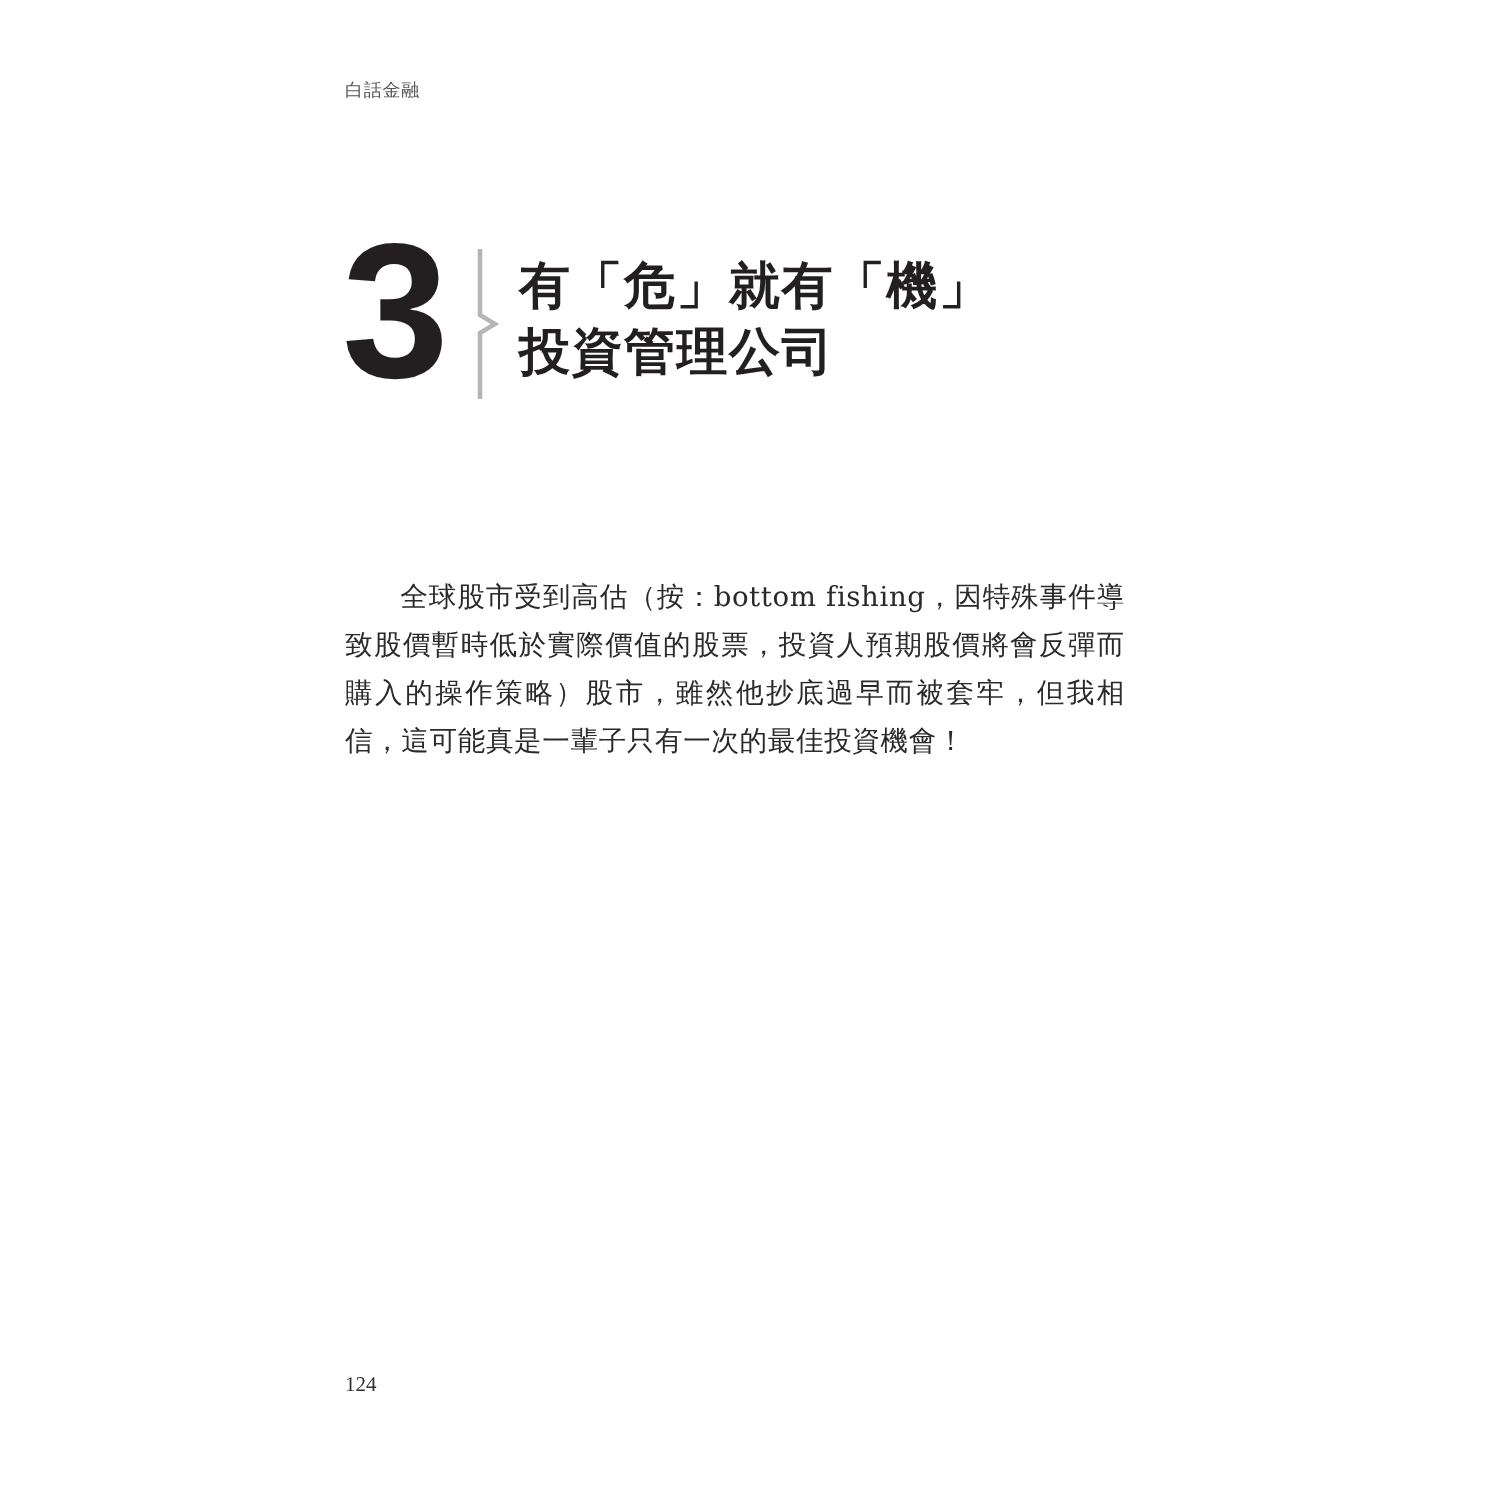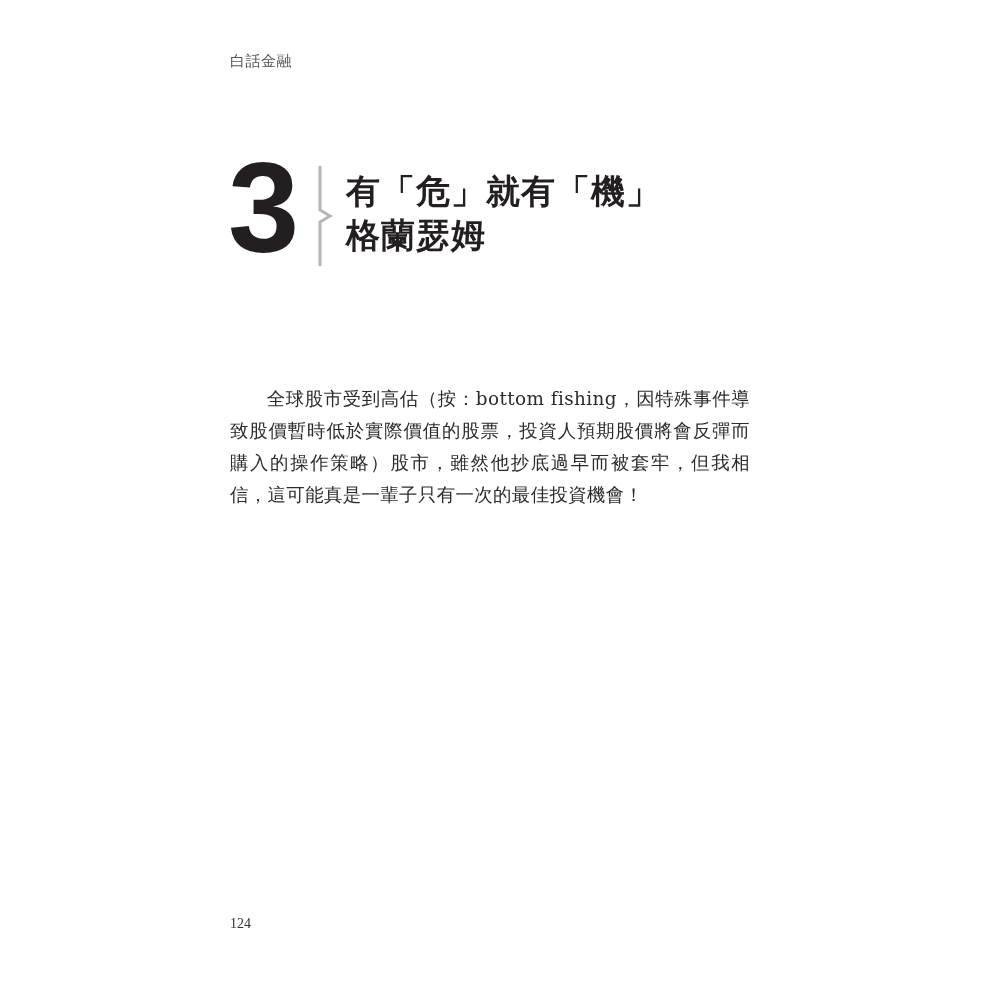--- a/index.html
+++ b/index.html
@@ -1,19 +1,19 @@
 <!DOCTYPE html>
 <html><head>
 <meta charset="utf-8">
 <style>
   html, body { margin:0; padding:0; background:#ffffff; }
   body { width:1000px; height:1000px; position:relative; overflow:hidden;
          font-family:"DejaVu Serif", "Liberation Serif", serif; color:#222; }
   .running-head { position:absolute; left:230px; top:52px; font-family:"DejaVu Sans", "Liberation Sans", sans-serif;
-                  font-size:15px; color:#555; letter-spacing:0.5px; }
+                  font-size:12px; color:#555; letter-spacing:0.5px; }
   .chapter { position:absolute; left:228px; top:158px; width:500px; height:110px; }
   .chapter-number { position:absolute; left:0; top:-14px; font-family:"Liberation Sans", sans-serif; font-weight:bold;
                     font-size:128px; line-height:1; color:#231f20; letter-spacing:-4px; }
   .separator { position:absolute; left:88px; top:8px; width:30px; height:100px; }
   .chapter-titles { position:absolute; left:118px; top:14px; }
   .chapter-title { font-family:Liberation Mono, monospace; font-weight:bold; font-size:34px;
                    line-height:44px; color:#231f20; letter-spacing:1px; white-space:nowrap; }
   .body-text { position:absolute; left:230px; top:383px; width:520px; }
   .para { font-size:18.4px; line-height:32px; color:#2a2a2a; text-align:justify; text-indent:2em; margin:0 0 4px 0;
           letter-spacing:0.4px; }
@@ -24,21 +24,21 @@
 
 <div class="running-head">白話金融</div>
 
 <div class="chapter">
   <div class="chapter-number">3</div>
   <svg class="separator" viewBox="0 0 30 100" width="30" height="100">
     <polyline points="4,0 4,44 14,50 4,56 4,100" fill="none" stroke="#b5b5b5" stroke-width="3"></polyline>
   </svg>
   <div class="chapter-titles">
     <div class="chapter-title">有「危」就有「機」</div>
-    <div class="chapter-title">格蘭瑟姆</div>
+    <div class="chapter-title">投資管理公司</div>
   </div>
 </div>
 
 <div class="body-text">
   <p class="para">全球股市受到高估（按：bottom fishing，因特殊事件導致股價暫時低於實際價值的股票，投資人預期股價將會反彈而購入的操作策略）股市，雖然他抄底過早而被套牢，但我相信，這可能真是一輩子只有一次的最佳投資機會！</p>
 </div>
 
 <div class="page-number">124</div>
 
 </body></html>

